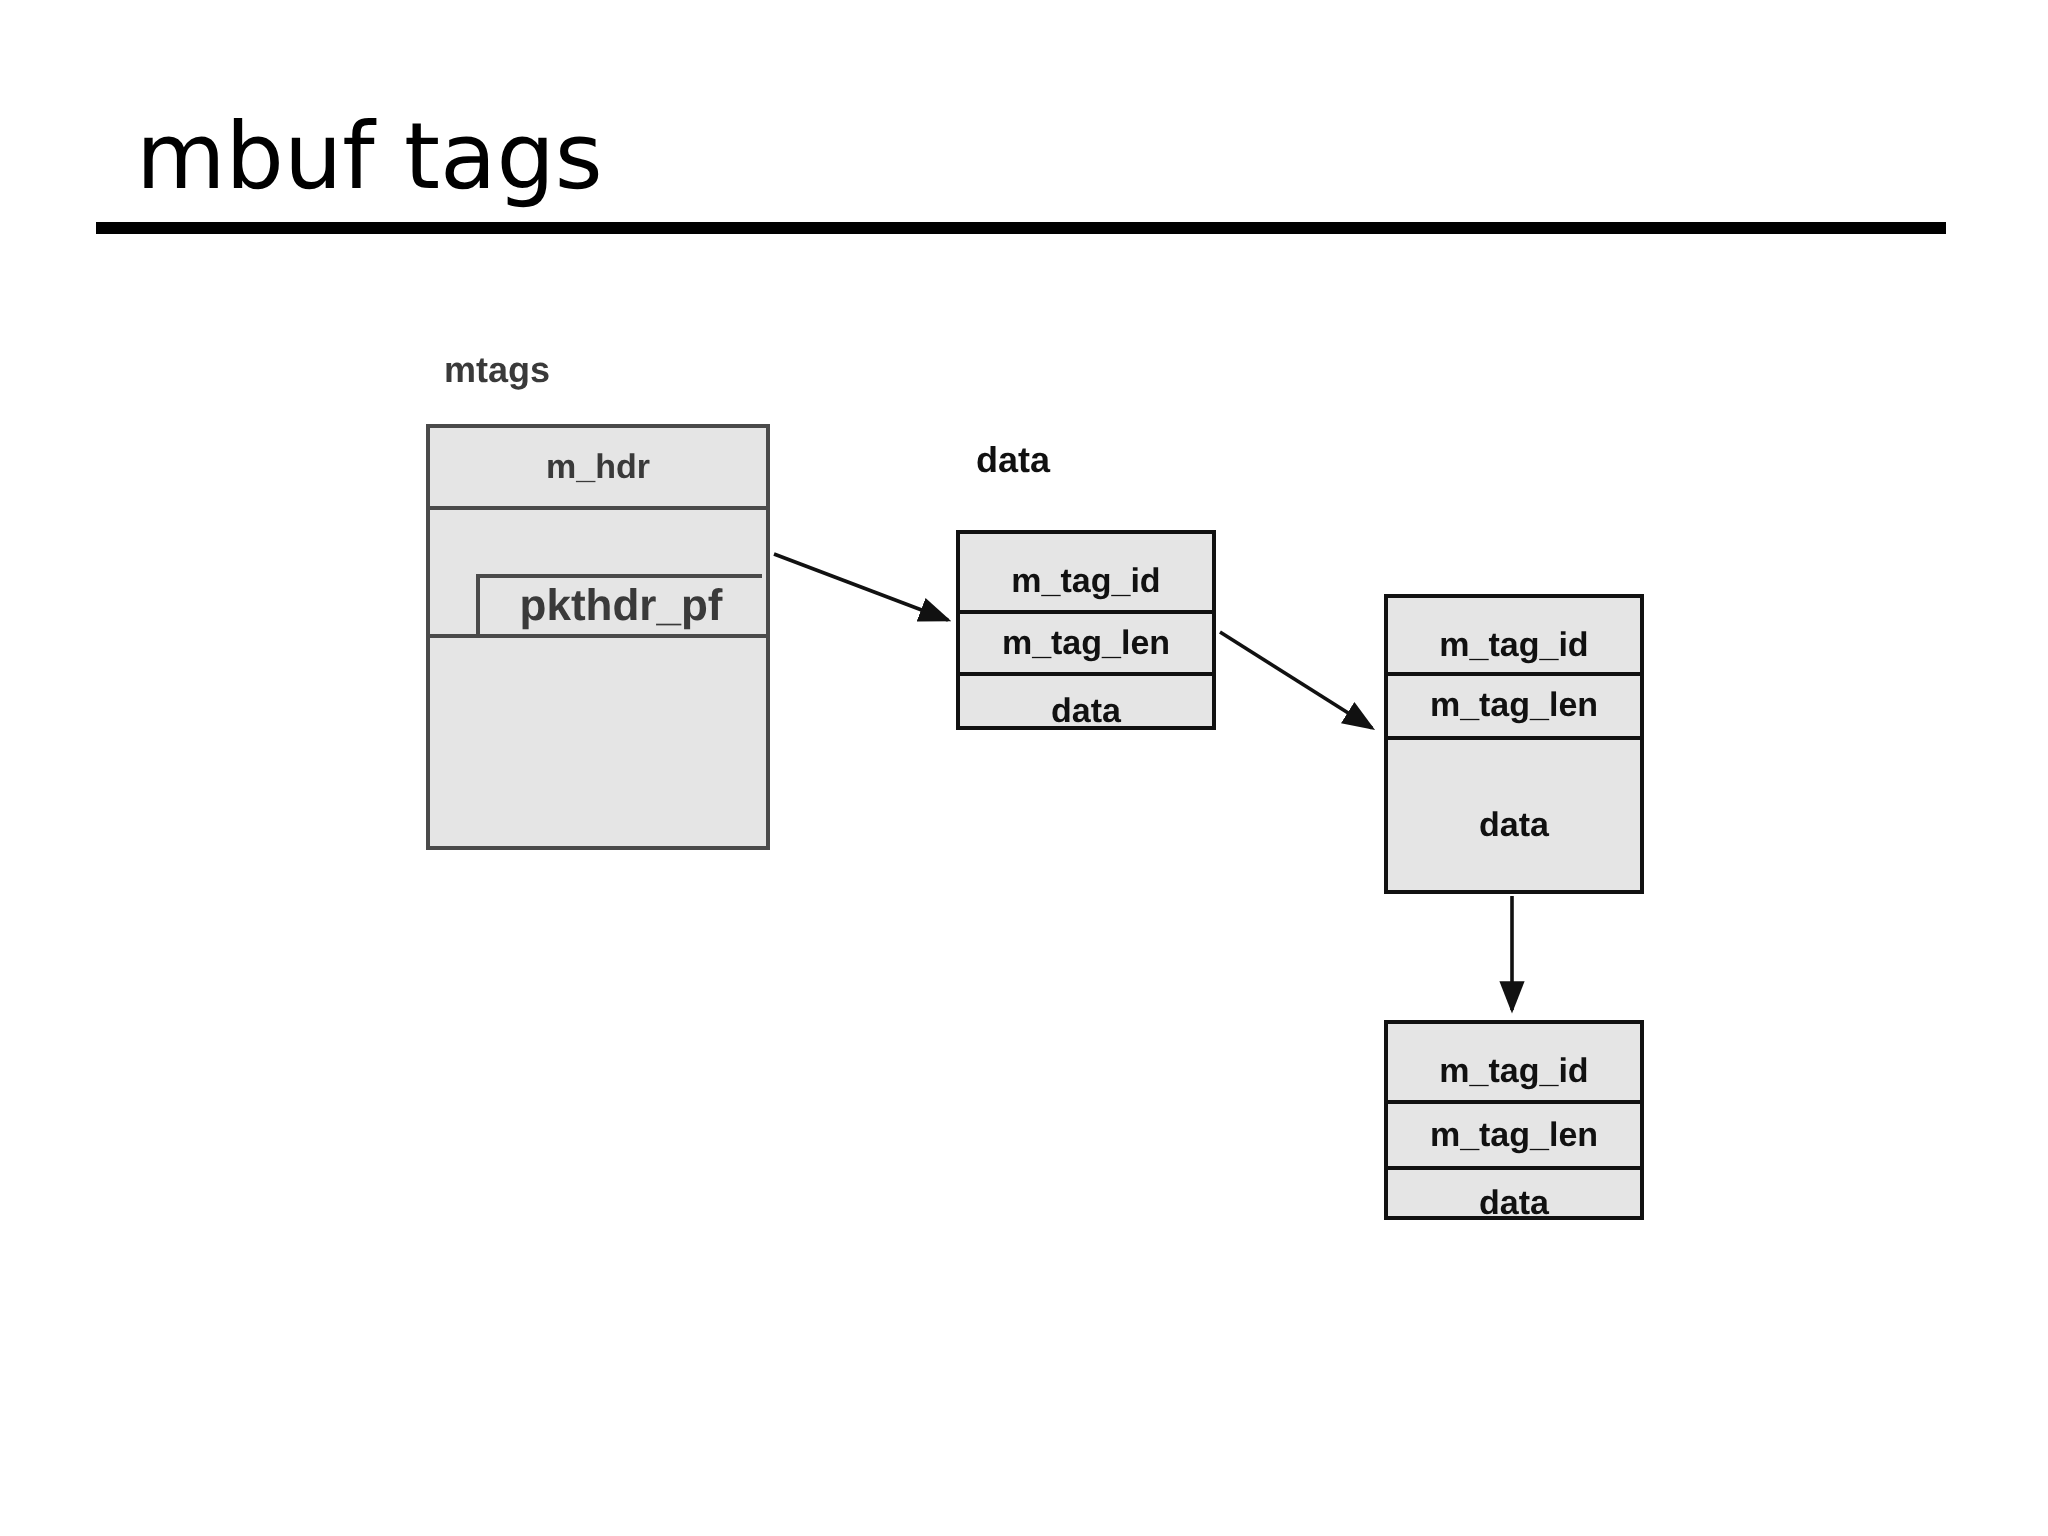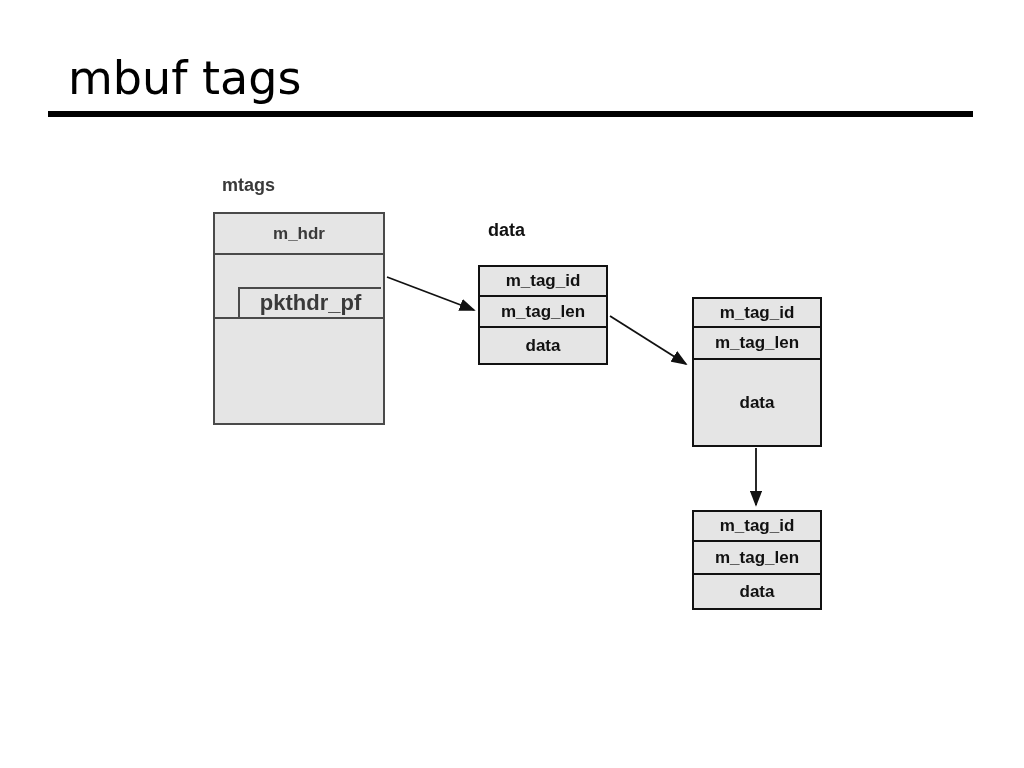--- a/index.html
+++ b/index.html
@@ -65,21 +65,21 @@
     display: flex;
     align-items: center;
     justify-content: center;
     font-size: 17px;
     font-weight: 700;
     color: var(--tag-ink, #111);
     white-space: nowrap;
   }
   .mbuf-box .row { color: var(--mbuf-ink, #3a3a3a); }
   .mbuf-box .row { border-color: var(--mbuf-stroke, #4a4a4a); }
-  .tag-box  .row { border-color: var(--tag-stroke, #111); }
+  .tag-box  .row { border-color: var(--tag-stroke, #111); margin-top: 10px; }
 
   
   .r-mhdr    { top: 0;    height: 41px; border-bottom: 2px solid var(--mbuf-stroke,#4a4a4a); }
   .r-mpkthdr { top: 41px; height: 32px; }
   .mbuf-divider {
     position: absolute;
     left: 0; right: 0;
     top: 103px;
     height: 0;
     border-top: 2px solid var(--mbuf-stroke, #4a4a4a);

